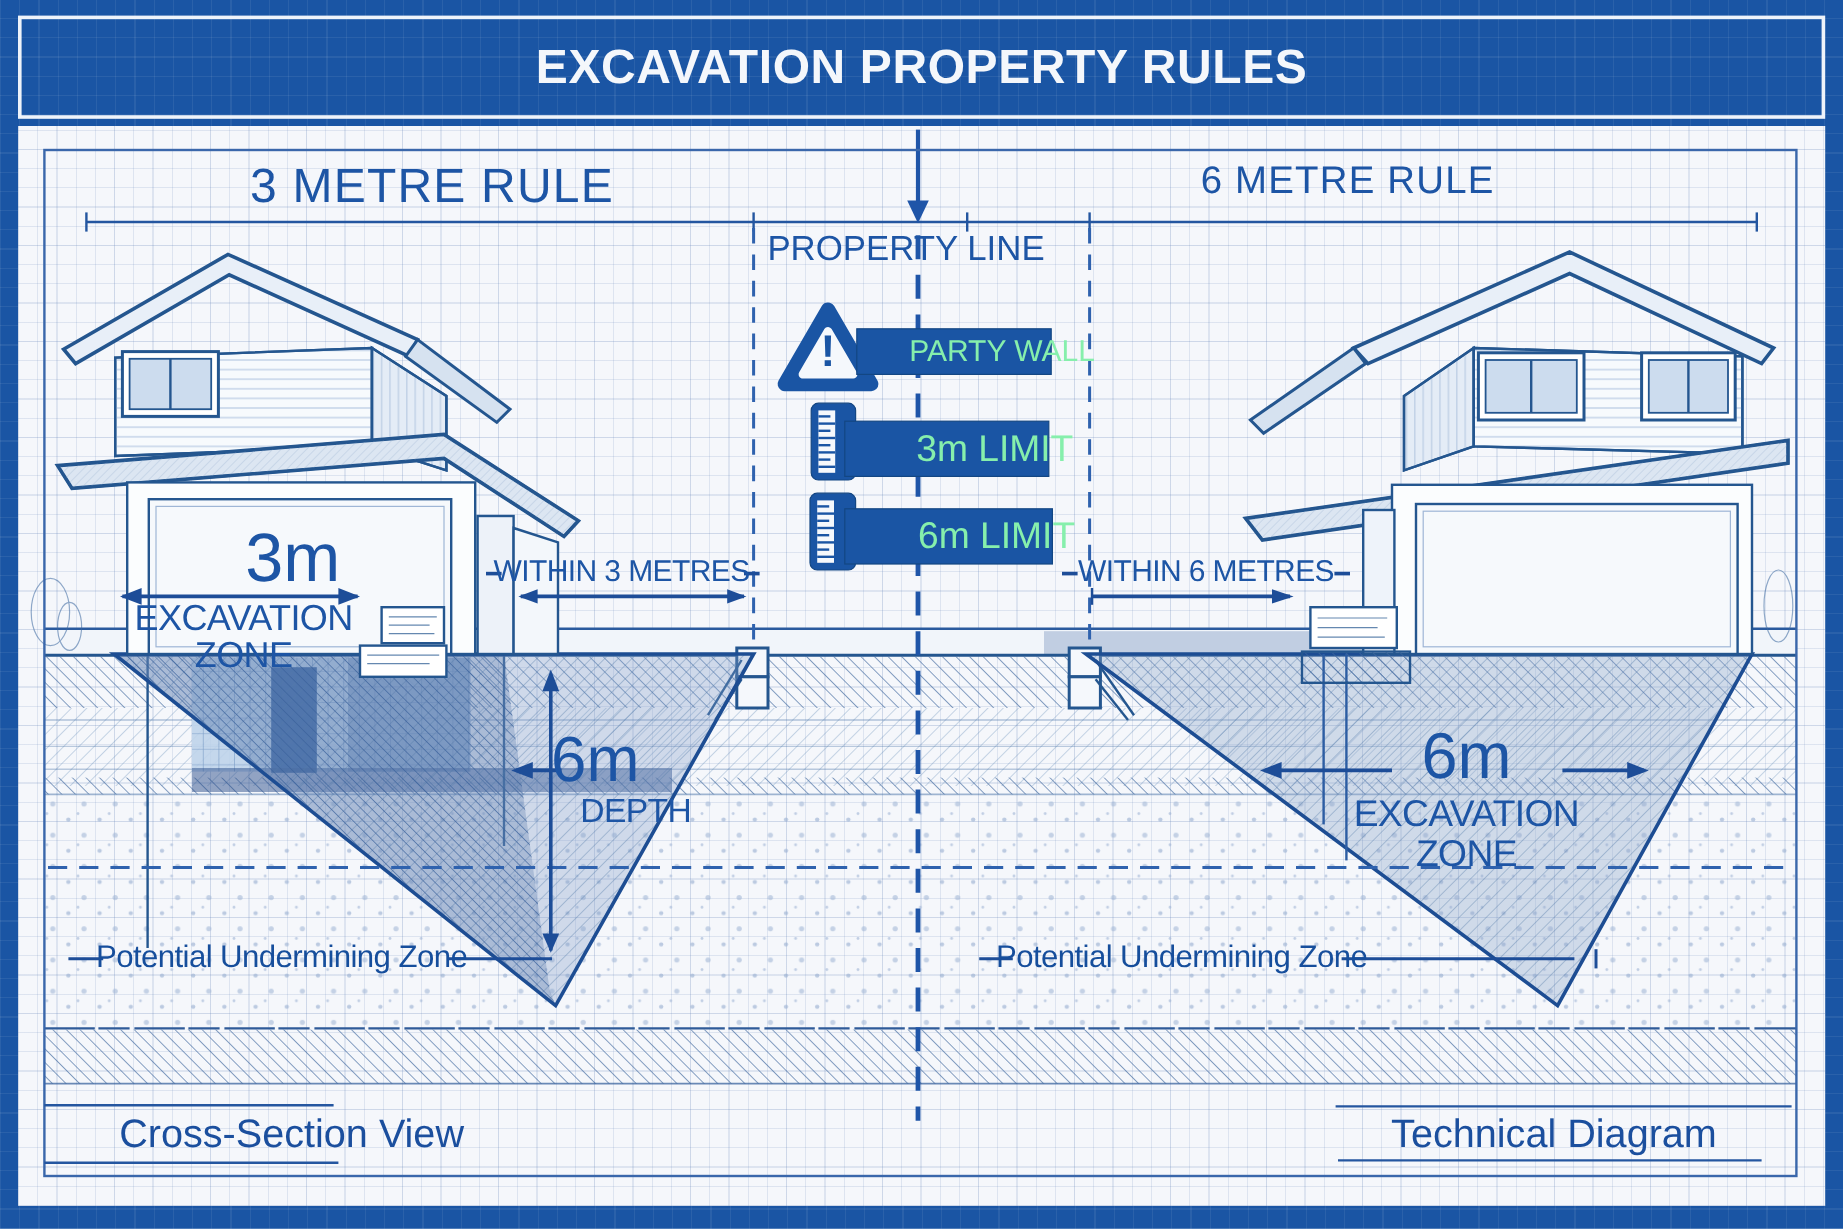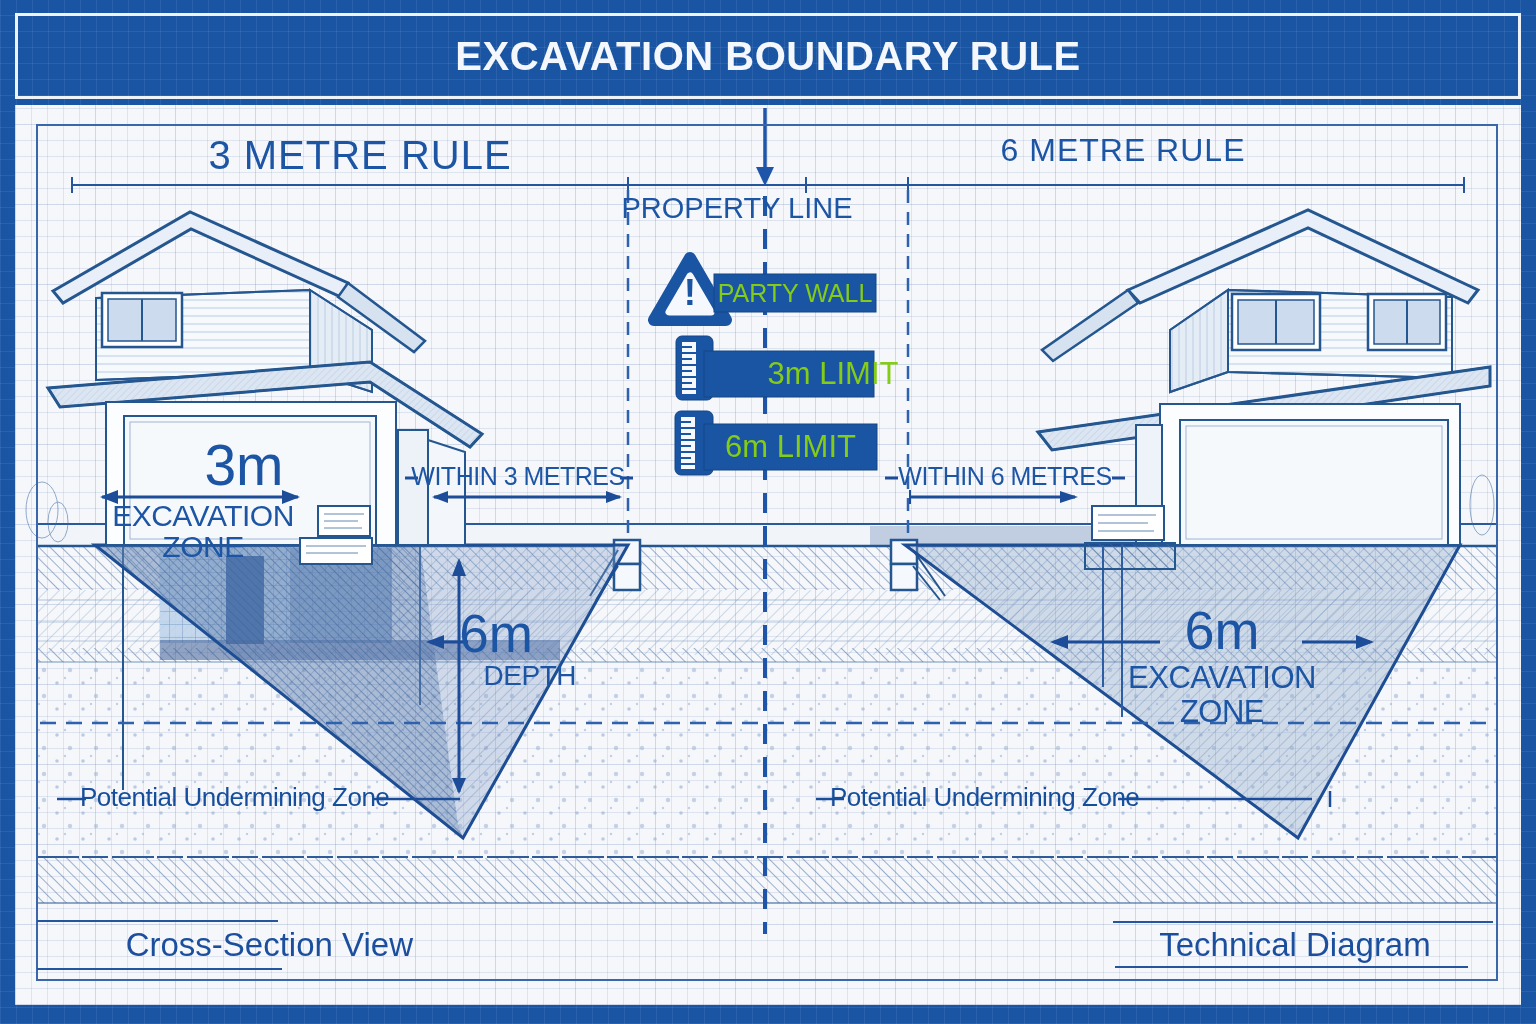--- a/index.html
+++ b/index.html
@@ -21,30 +21,30 @@
     position:absolute;left:15px;top:105px;width:1506px;height:900px;
     background-color:#f5f7fb;
     background-image:
       repeating-linear-gradient(0deg, rgba(96,128,182,0.16) 0 1px, transparent 1px 16px),
       repeating-linear-gradient(90deg, rgba(96,128,182,0.16) 0 1px, transparent 1px 16px),
       repeating-linear-gradient(0deg, rgba(96,128,182,0.12) 0 1px, transparent 1px 80px),
       repeating-linear-gradient(90deg, rgba(96,128,182,0.12) 0 1px, transparent 1px 80px);
   }
   svg.canvas{position:absolute;left:0;top:0;pointer-events:none;}
   .lbl{position:absolute;font-weight:400;color:#1d55a5;text-align:center;line-height:1.05;white-space:nowrap;}
-  .white{color:#84cc16;display:flex;align-items:center;justify-content:center;}
+  .white{color:#86efac;display:flex;align-items:center;justify-content:center;padding-left:40px;}
   .cond{letter-spacing:-0.5px;}
 </style>
 </head>
 <body>
 
 <div class="paper"></div>
 
 <div class="titlebox">
-  <span class="title-sub">EXCAVATION BOUNDARY RULE</span>
+  <span class="title-sub">EXCAVATION PROPERTY RULES</span>
 </div>
 
 <svg class="canvas" width="1536" height="1024" viewBox="0 0 1536 1024">
   <defs>
     <pattern id="hA" width="8" height="8" patternUnits="userSpaceOnUse" patternTransform="rotate(-45)">
       <line x1="0" y1="0" x2="0" y2="8" stroke="#41699f" stroke-width="1.4" opacity="0.75"></line>
     </pattern>
     <pattern id="hB" width="9" height="9" patternUnits="userSpaceOnUse" patternTransform="rotate(45)">
       <line x1="0" y1="0" x2="0" y2="9" stroke="#6d90ba" stroke-width="1.1" opacity="0.55"></line>
     </pattern>
@@ -284,37 +284,37 @@
         <line x1="681" y1="452" x2="695" y2="452"></line>
       <line x1="681" y1="458" x2="691" y2="458"></line>
         <line x1="681" y1="464" x2="695" y2="464"></line>
     </g>
   </g>
   <rect x="704" y="424" width="173" height="46" fill="#1a55a4" stroke="#134683" stroke-width="1"></rect>
 </svg>
 
 <div class="lbl" style="left:120px;top:134px;width:480px;font-size:40px;letter-spacing:1px;">3 METRE RULE</div>
 <div class="lbl" style="left:883px;top:134px;width:480px;font-size:32px;letter-spacing:1px;">6 METRE RULE</div>
-<div class="lbl" style="left:587px;top:193px;width:300px;font-size:29px;">PROPERTY LINE</div>
+<div class="lbl" style="left:605px;top:193px;width:300px;font-size:29px;">PROPERTY LINE</div>
 
 <div class="lbl" style="left:672px;top:274px;width:36px;font-size:37px;font-weight:900;color:#1a55a4;">!</div>
 <div class="lbl white" style="left:714px;top:274px;width:162px;height:38px;font-size:25px;">PARTY WALL</div>
-<div class="lbl white" style="left:704px;top:351px;width:170px;height:46px;font-size:31px;margin-left:44px;">3m LIMIT</div>
+<div class="lbl white" style="left:704px;top:351px;width:170px;height:46px;font-size:31px;">3m LIMIT</div>
 <div class="lbl white" style="left:704px;top:424px;width:173px;height:46px;font-size:31px;">6m LIMIT</div>
 
 <div class="lbl" style="left:123px;top:436px;width:150px;font-size:57px;margin-left:46px;">3m</div>
 <div class="lbl cond" style="left:93px;top:500px;width:220px;font-size:30px;">EXCAVATION</div>
 <div class="lbl cond" style="left:93px;top:531px;width:220px;font-size:30px;">ZONE</div>
 <div class="lbl cond" style="left:411px;top:463px;width:214px;font-size:25px;">WITHIN 3 METRES</div>
 <div class="lbl cond" style="left:898px;top:463px;width:214px;font-size:25px;">WITHIN 6 METRES</div>
 
 <div class="lbl" style="left:426px;top:606px;width:140px;font-size:53px;">6m</div>
 <div class="lbl cond" style="left:436px;top:661px;width:140px;font-size:28px;text-align:right;">DEPTH</div>
 
 <div class="lbl" style="left:1142px;top:602px;width:160px;font-size:54px;">6m</div>
 <div class="lbl cond" style="left:1107px;top:662px;width:230px;font-size:31px;">EXCAVATION</div>
 <div class="lbl cond" style="left:1107px;top:696px;width:230px;font-size:31px;">ZONE</div>
 
 <div class="lbl cond" style="left:80px;top:784px;width:300px;font-size:26px;color:#164e9c;">Potential Undermining Zone</div>
 <div class="lbl cond" style="left:830px;top:784px;width:300px;font-size:26px;color:#164e9c;">Potential Undermining Zone</div>
 
-<div class="lbl" style="left:73px;top:928px;width:340px;font-size:33px;text-align:right;color:#1b4f9e;">Cross-Section View</div>
+<div class="lbl" style="left:73px;top:928px;width:340px;font-size:33px;text-align:center;color:#1b4f9e;">Cross-Section View</div>
 <div class="lbl" style="left:1120px;top:928px;width:350px;font-size:33px;color:#1b4f9e;">Technical Diagram</div>
 
 </body></html>

